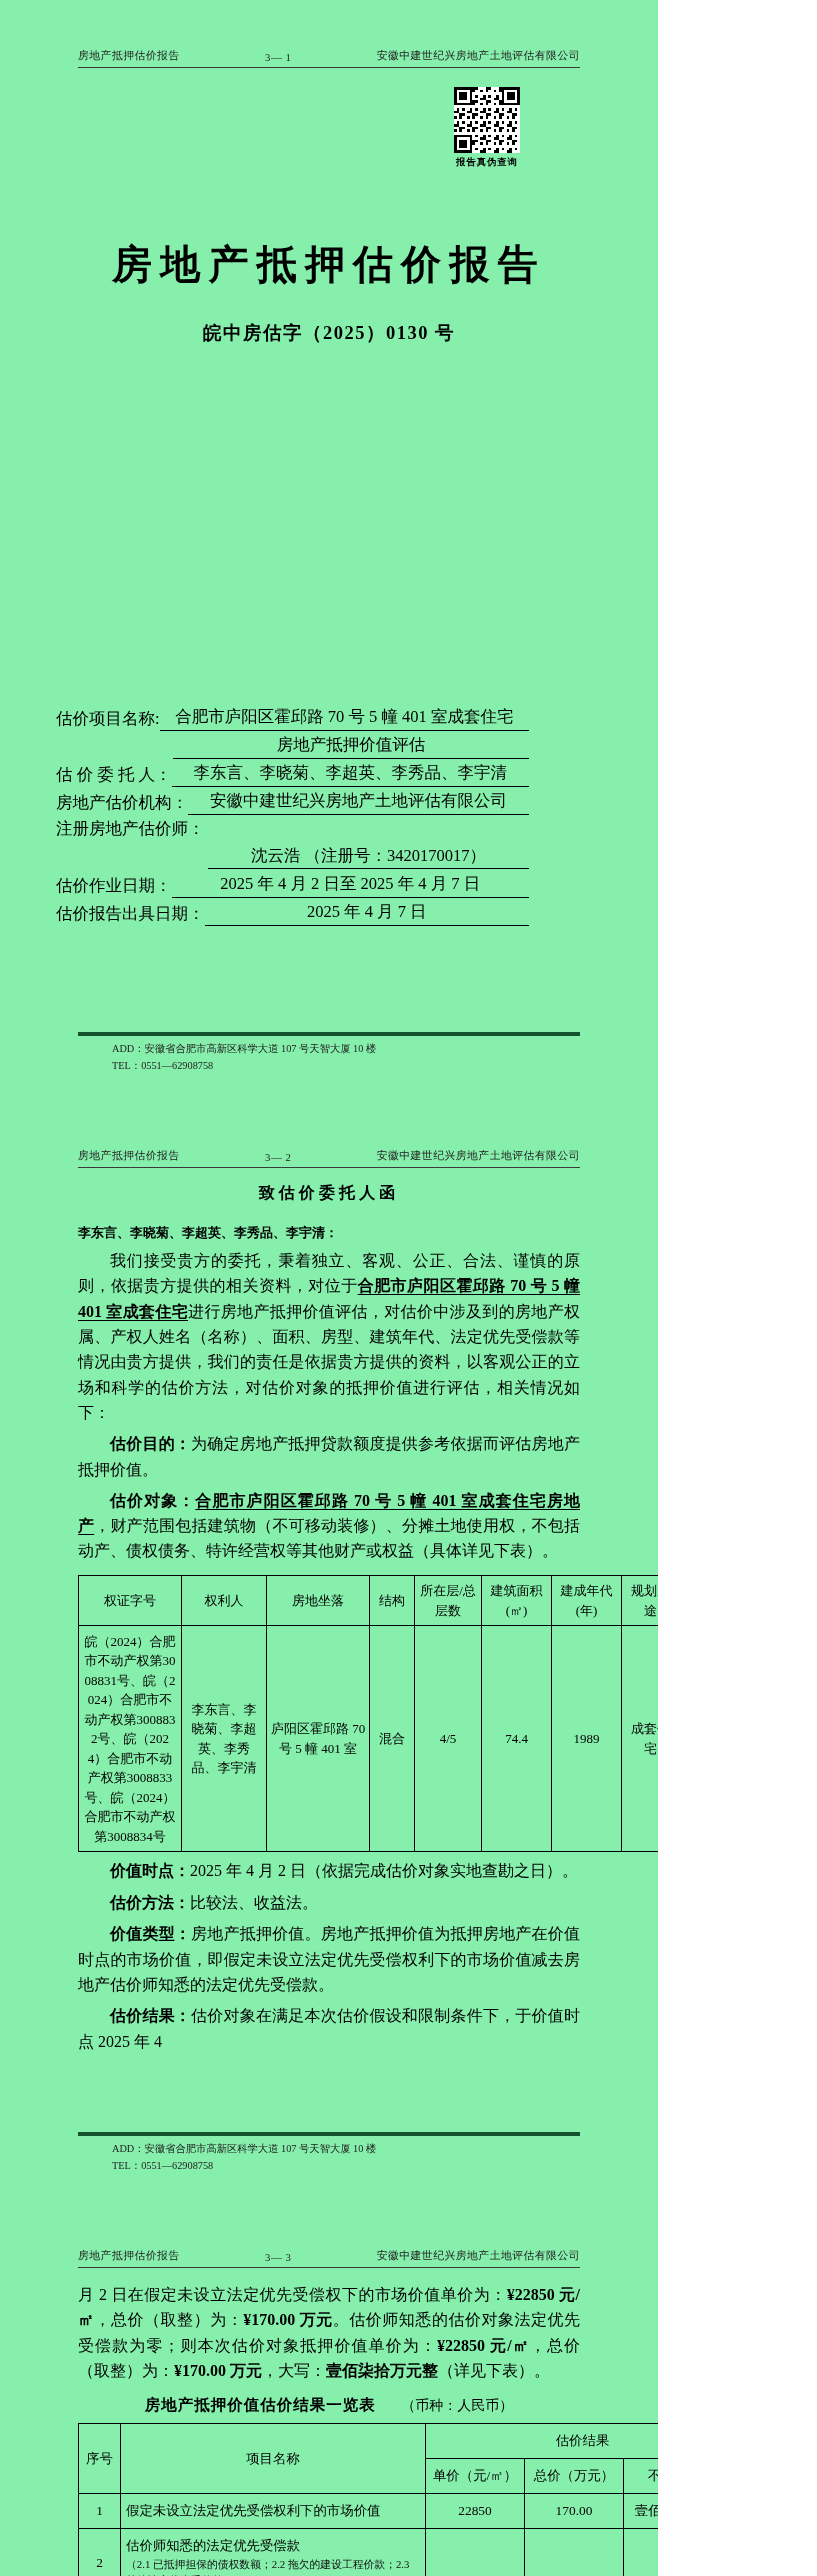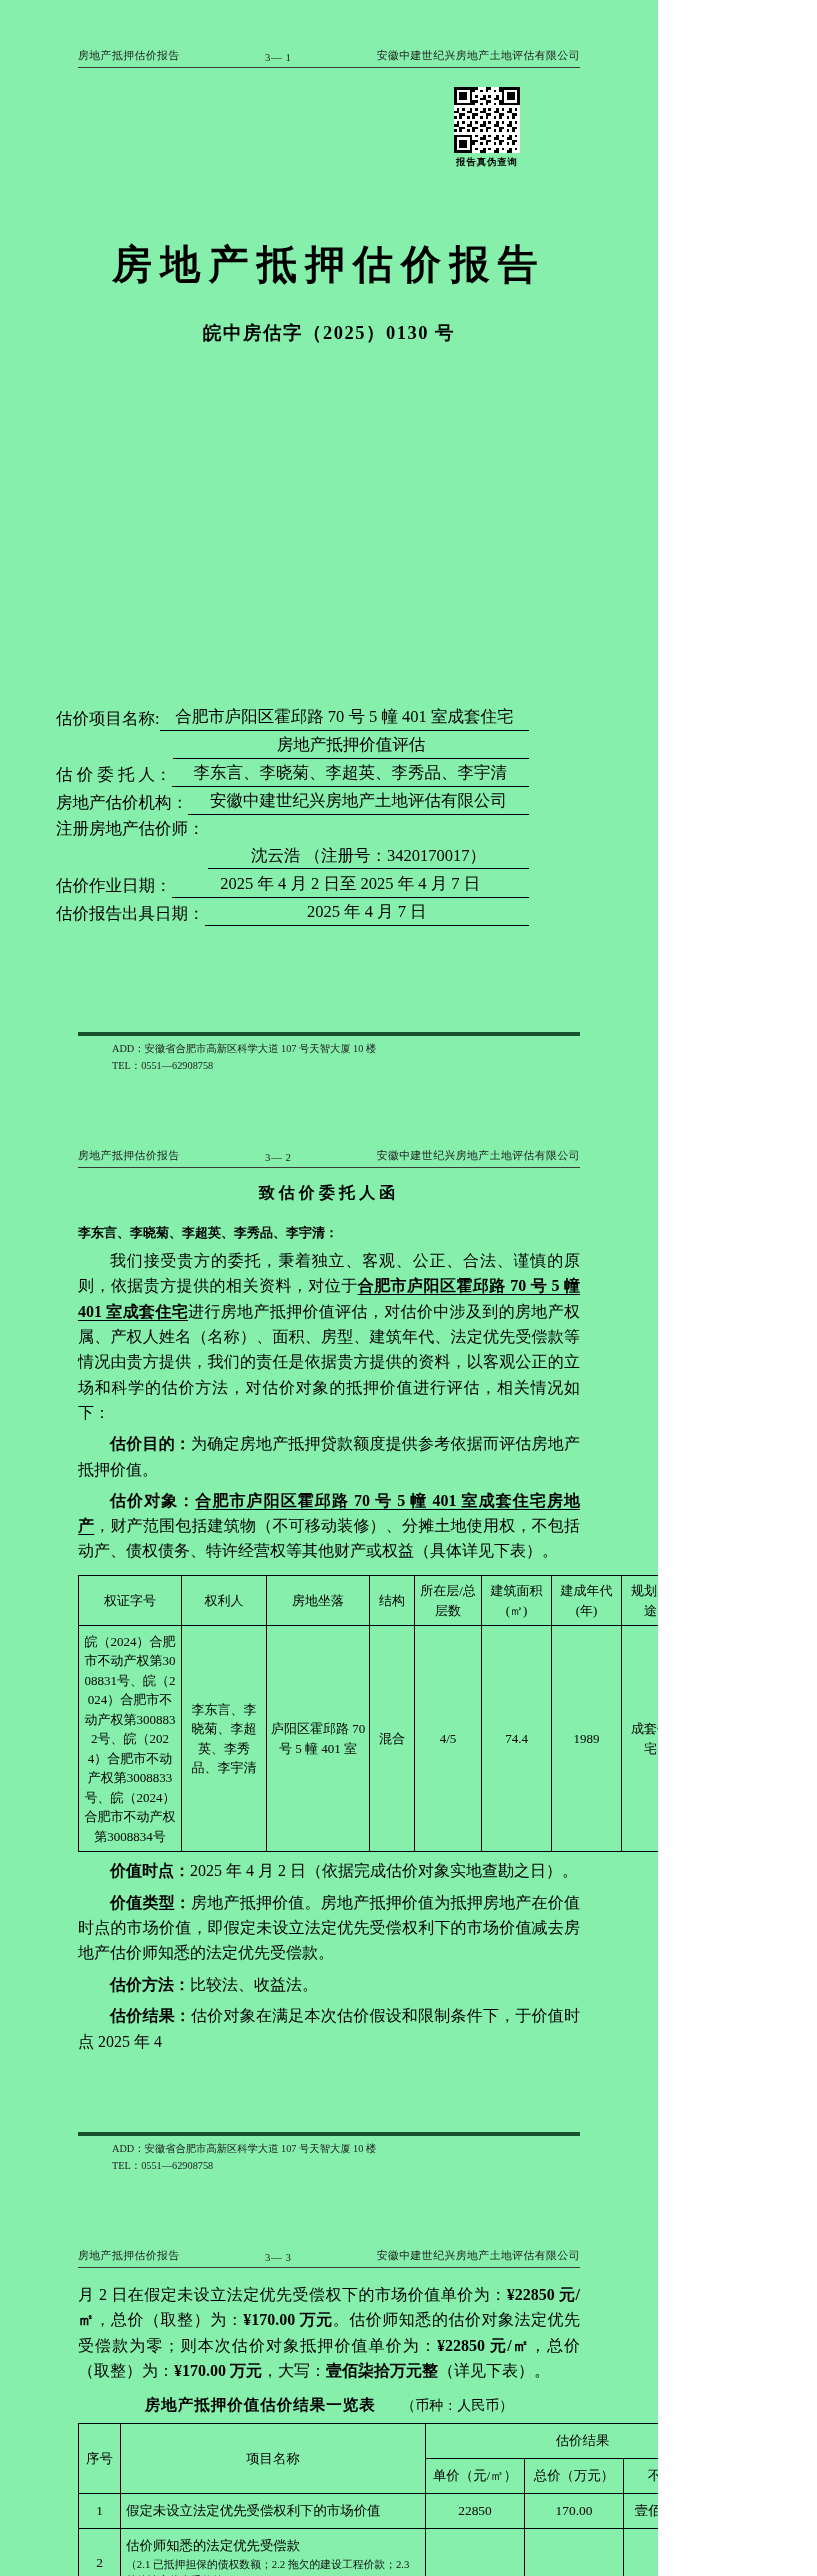--- a/index.html
+++ b/index.html
@@ -434,23 +434,23 @@
           <td>74.4</td>
           <td>1989</td>
           <td>成套住宅</td>
           <td>划拨</td>
         </tr>
       </tbody>
     </table>
 
     <p class="para indent"><span class="b">价值时点：</span><span>2025 年 4 月 2 日（依据完成估价对象实地查勘之日）。</span></p>
 
+    <p class="para indent"><span class="b">估价方法：</span><span>比较法、收益法。</span></p>
+
     <p class="para indent"><span class="b">价值类型：</span><span>房地产抵押价值。房地产抵押价值为抵押房地产在价值时点的市场价值，即假定未设立法定优先受偿权利下的市场价值减去房地产估价师知悉的法定优先受偿款。</span></p>
-
-    <p class="para indent"><span class="b">估价方法：</span><span>比较法、收益法。</span></p>
 
     <p class="para indent"><span class="b">估价结果：</span><span>估价对象在满足本次估价假设和限制条件下，于价值时点 2025 年 4</span></p>
   </div>
 
   <div class="page-footer">
     <div>ADD：安徽省合肥市高新区科学大道 107 号天智大厦 10 楼</div>
     <div>TEL：0551—62908758</div>
   </div>
 </section>
 

